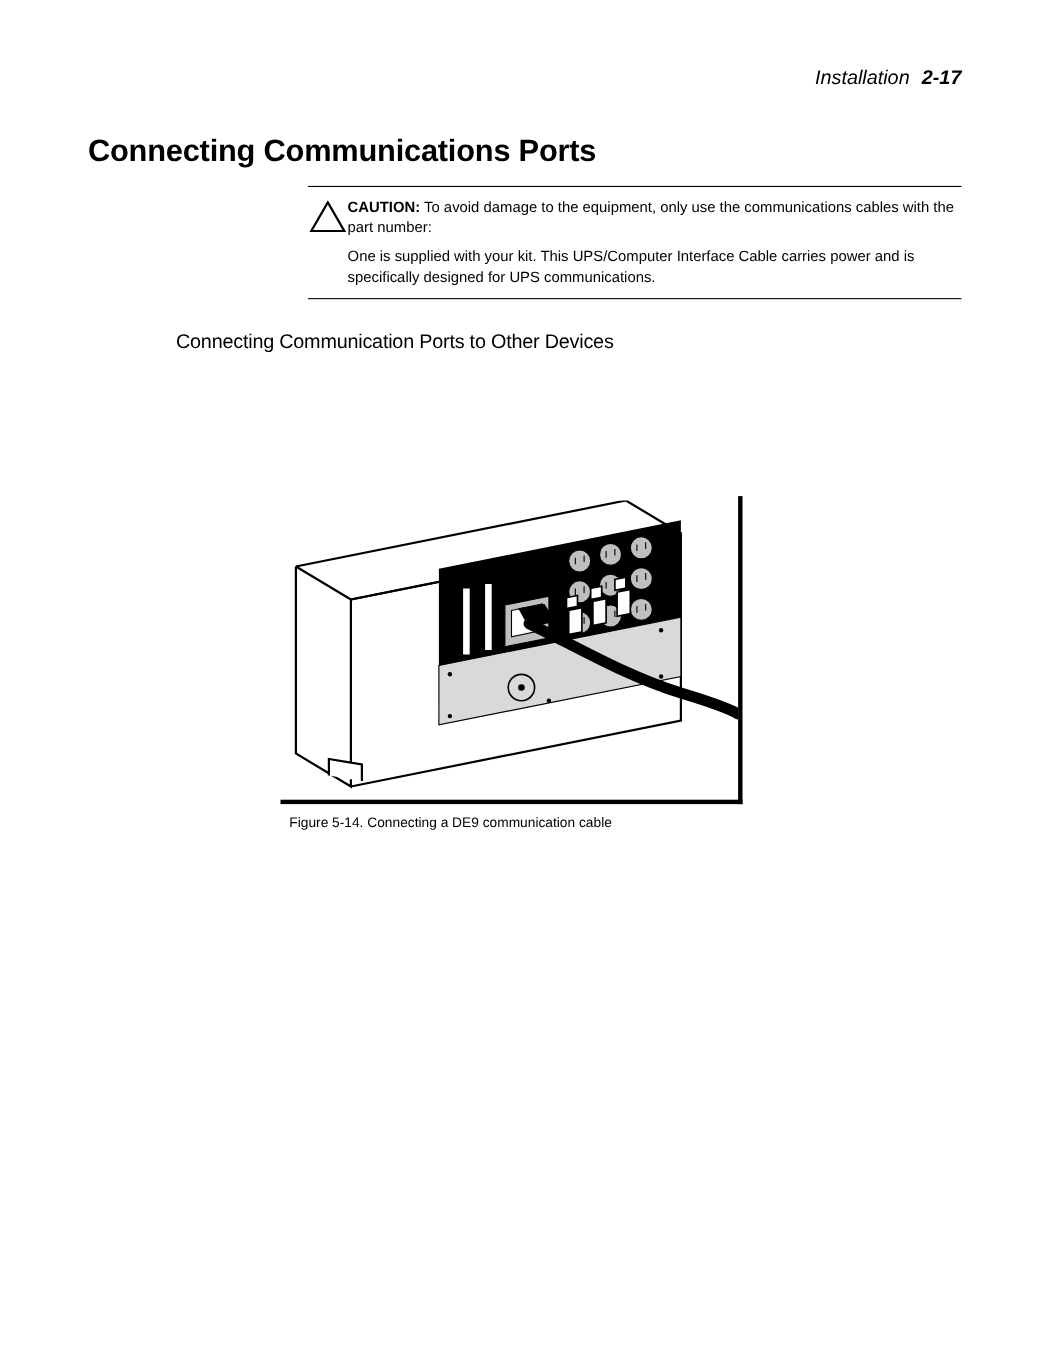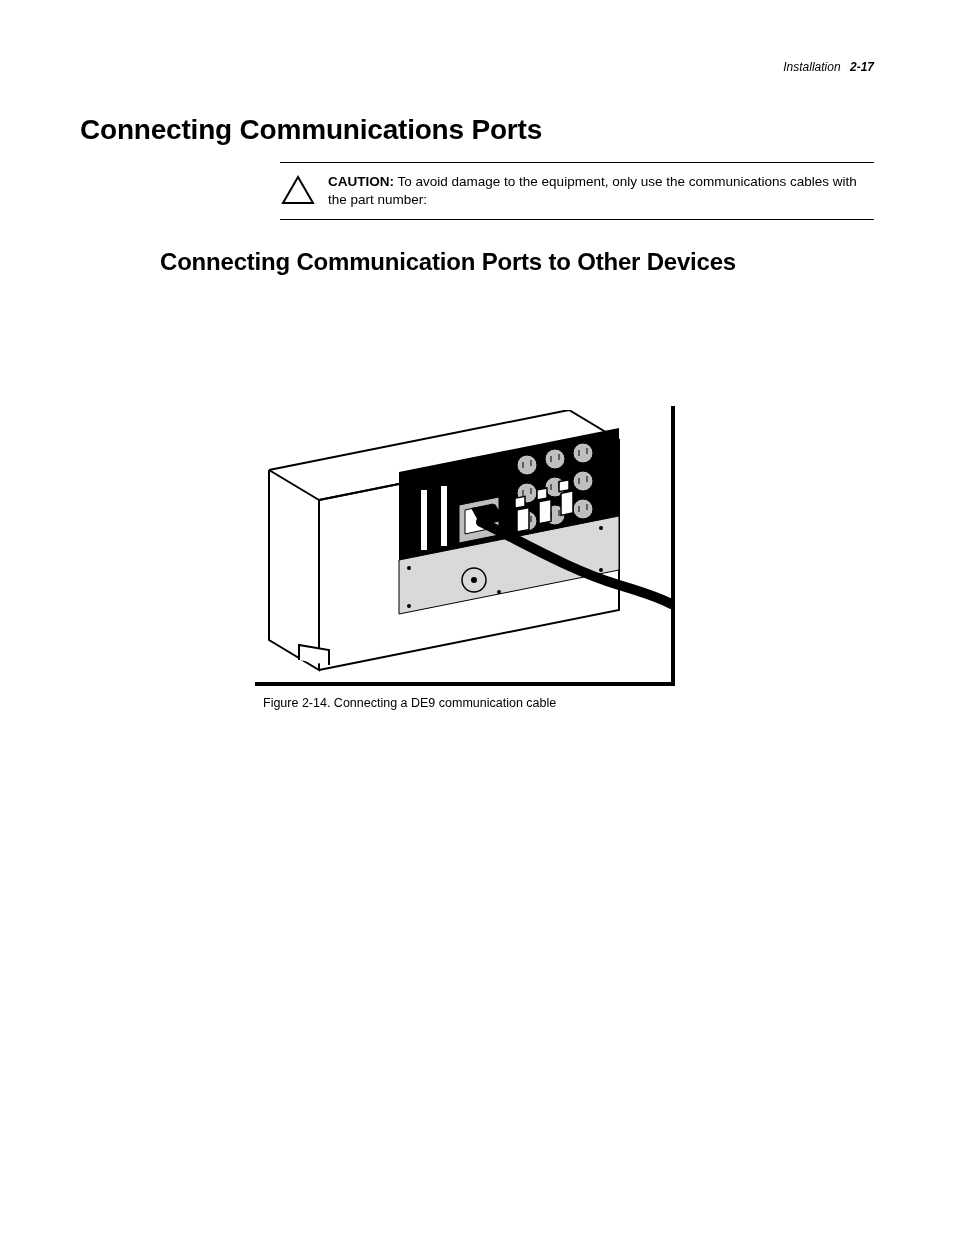--- a/index.html
+++ b/index.html
@@ -5,58 +5,57 @@
   * { box-sizing: border-box; margin: 0; padding: 0; }
   html, body { width: 954px; height: 1235px; background: #fff; }
   body {
     font-family: "Helvetica Neue", Helvetica, Arial, sans-serif;
     color: #000;
     position: relative;
     padding: 60px 80px 60px 80px;
   }
   .header {
     text-align: right;
-    font-size: 12px;
+    font-size: 18px;
     margin-bottom: 40px;
   }
   .header .section-name { font-style: italic; font-weight: 400; }
   .header .page-num { font-weight: 700; font-style: italic; margin-left: 6px; }
   .h1 {
     font-size: 28px;
     font-weight: 700;
     letter-spacing: -0.2px;
     margin-bottom: 16px;
     font-stretch: condensed;
   }
   .caution-block {
     margin-left: 200px;
     border-top: 1.5px solid #000;
     border-bottom: 1.5px solid #000;
     padding: 10px 0 10px 0;
     display: flex;
-    gap: 12px;
   }
   .caution-icon {
     flex: 0 0 36px;
     display: flex;
     align-items: flex-start;
     justify-content: center;
     padding-top: 2px;
   }
   .caution-text {
     flex: 1;
     font-size: 13.5px;
     line-height: 1.35;
   }
   .caution-text p { margin-bottom: 8px; }
   .caution-text p:last-child { margin-bottom: 0; }
   .caution-label { font-weight: 700; }
   .h2 {
-    font-size: 24px;
-    font-weight: 700;
+    font-size: 18px;
+    font-weight: 400;
     margin-top: 28px;
     margin-left: 80px;
     letter-spacing: -0.2px;
     font-stretch: condensed;
   }
   .figure-wrap {
     margin-top: 130px;
     margin-left: 175px;
     width: 420px;
   }
@@ -88,20 +87,21 @@
 <div class="caution-block">
   <div class="caution-icon">
     <svg width="34" height="30" viewBox="0 0 34 30">
       <polygon points="17,2 32,28 2,28" fill="none" stroke="#000" stroke-width="2"></polygon>
     </svg>
   </div>
   <div class="caution-text">
     <p>
       <span class="caution-label">CAUTION:</span><span> To avoid damage to the equipment, only use the communications cables with the part number:</span>
     </p>
+    <p>One is supplied with your kit. This UPS/Computer Interface Cable carries power and is specifically designed for UPS communications.</p>
   </div>
 </div>
 
 <h2 class="h2">Connecting Communication Ports to Other Devices</h2>
 
 <div class="figure-wrap">
   <div class="figure-box">
     <svg width="412" height="272" viewBox="0 0 412 272">
 
       <g stroke="#000" stroke-width="2" fill="none">
@@ -186,14 +186,14 @@
         <circle cx="342" cy="160" r="2"></circle>
         <circle cx="150" cy="158" r="2"></circle>
         <circle cx="342" cy="118" r="2"></circle>
       </g>
 
       <path d="M 222 112 C 260 130, 310 160, 360 175 C 390 184, 405 190, 412 194" stroke="#000" stroke-width="10" fill="none" stroke-linecap="round"></path>
 
       <polygon points="212,98 236,94 246,110 222,116" fill="#000"></polygon>
     </svg>
   </div>
-  <div class="figure-caption">Figure 2-14.  Connecting a DE9 communication cable</div>
+  <div class="figure-caption">Figure 5-14.  Connecting a DE9 communication cable</div>
 </div>
 
 </body></html>

